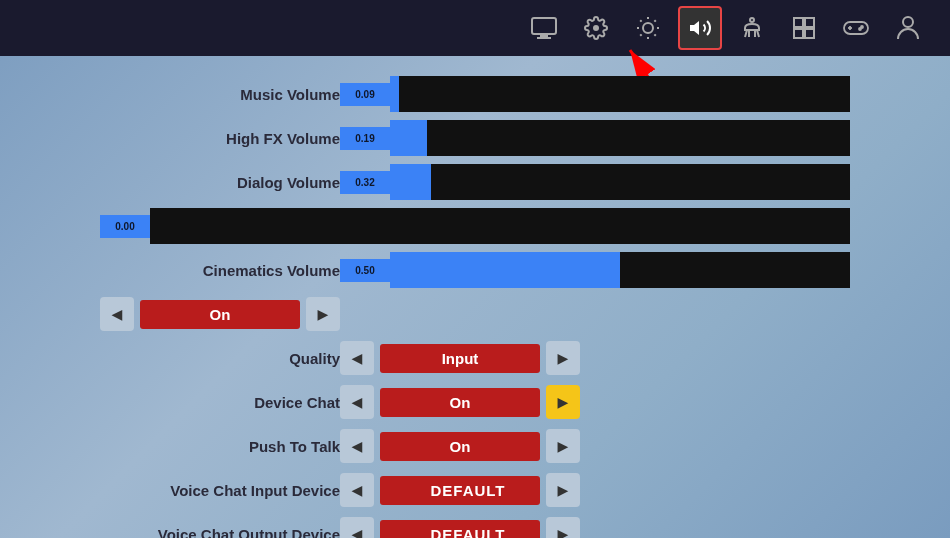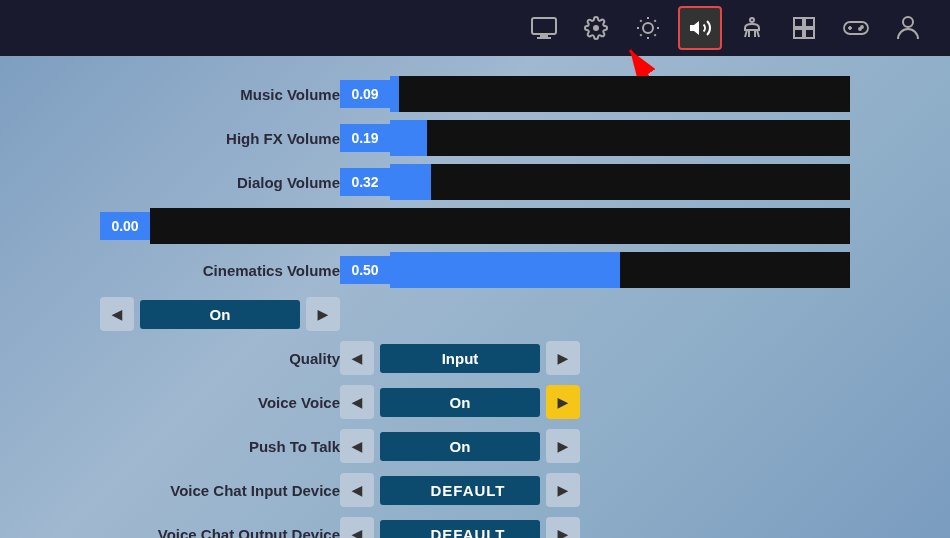--- a/index.html
+++ b/index.html
@@ -82,22 +82,22 @@
     }
 
     
     .slider-container {
       display: flex;
       align-items: center;
       flex: 1;
     }
     .slider-value {
       background: #3b82f6;
-      color: #ffffff;
-      font-size: 14px;
+      color: #0f172a;
+      font-size: 10px;
       font-weight: bold;
       padding: 6px 10px;
       min-width: 50px;
       text-align: center;
     }
     .slider-track {
       background: #111;
       height: 36px;
       flex: 1;
       position: relative;
@@ -126,21 +126,21 @@
       display: flex;
       align-items: center;
       justify-content: center;
       font-size: 14px;
       color: #333;
     }
     .arrow-btn.yellow {
       background: #f5c518;
     }
     .value-display {
-      background: #0c4a6e;
+      background: #b91c1c;
       color: white;
       font-size: 15px;
       font-weight: bold;
       padding: 6px 0;
       width: 160px;
       text-align: center;
       border-radius: 3px;
     }
     .value-display.uppercase {
       text-transform: uppercase;
@@ -298,21 +298,21 @@
   </div>
       <div class="setting-row">
     <span class="setting-label">Quality</span>
     <div class="selector-container">
       <button class="arrow-btn">◀</button>
       <div class="value-display">Input</div>
       <button class="arrow-btn">▶</button>
     </div>
   </div>
       <div class="setting-row">
-    <span class="setting-label">Voice Voice</span>
+    <span class="setting-label">Device Chat</span>
     <div class="selector-container">
       <button class="arrow-btn">◀</button>
       <div class="value-display">On</div>
       <button class="arrow-btn yellow">▶</button>
     </div>
   </div>
       <div class="setting-row">
     <span class="setting-label">Push To Talk</span>
     <div class="selector-container">
       <button class="arrow-btn">◀</button>

